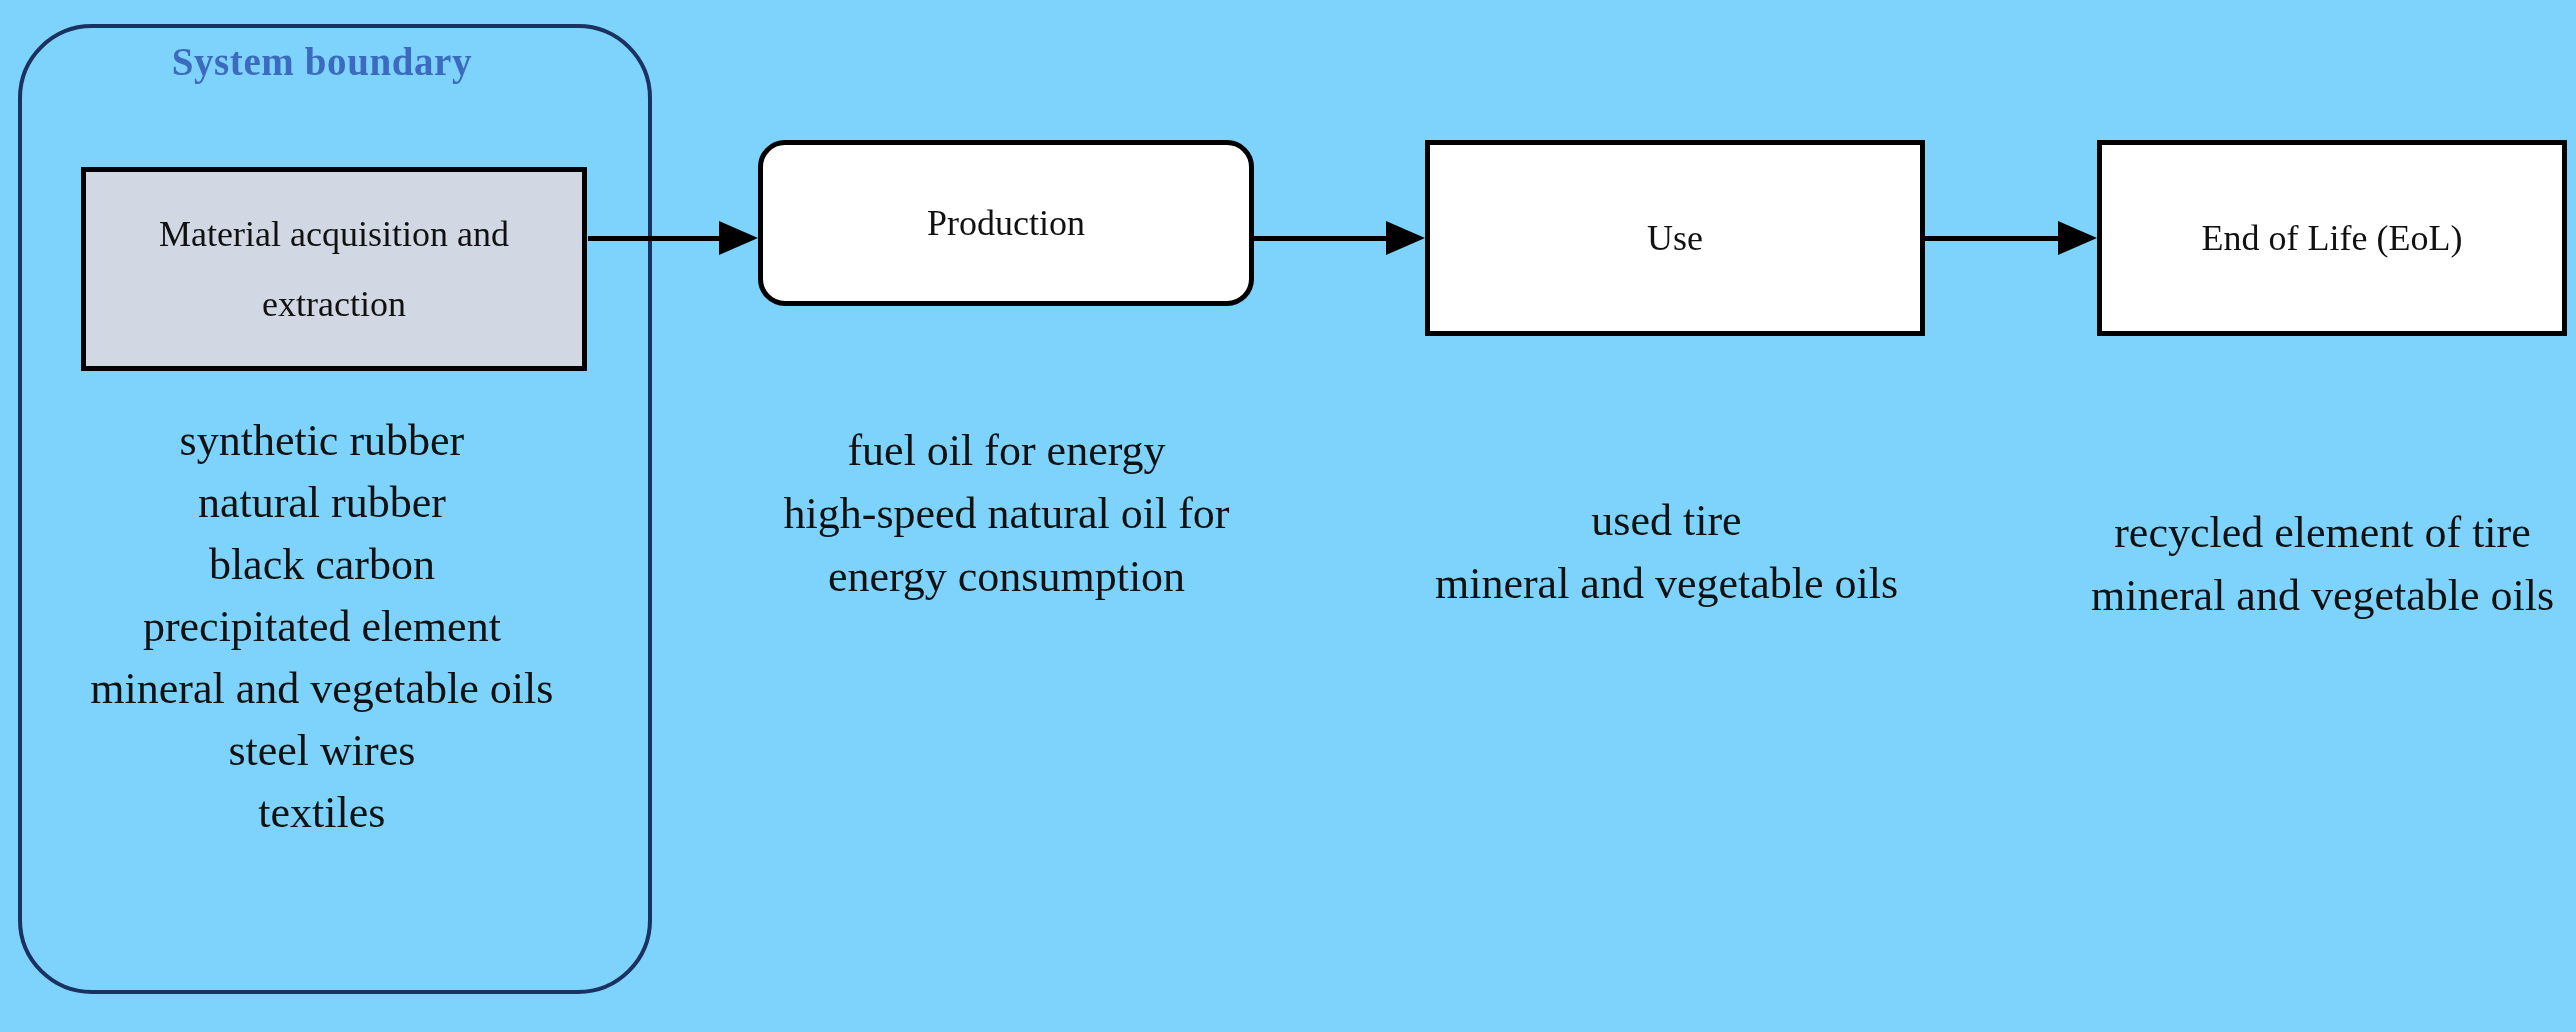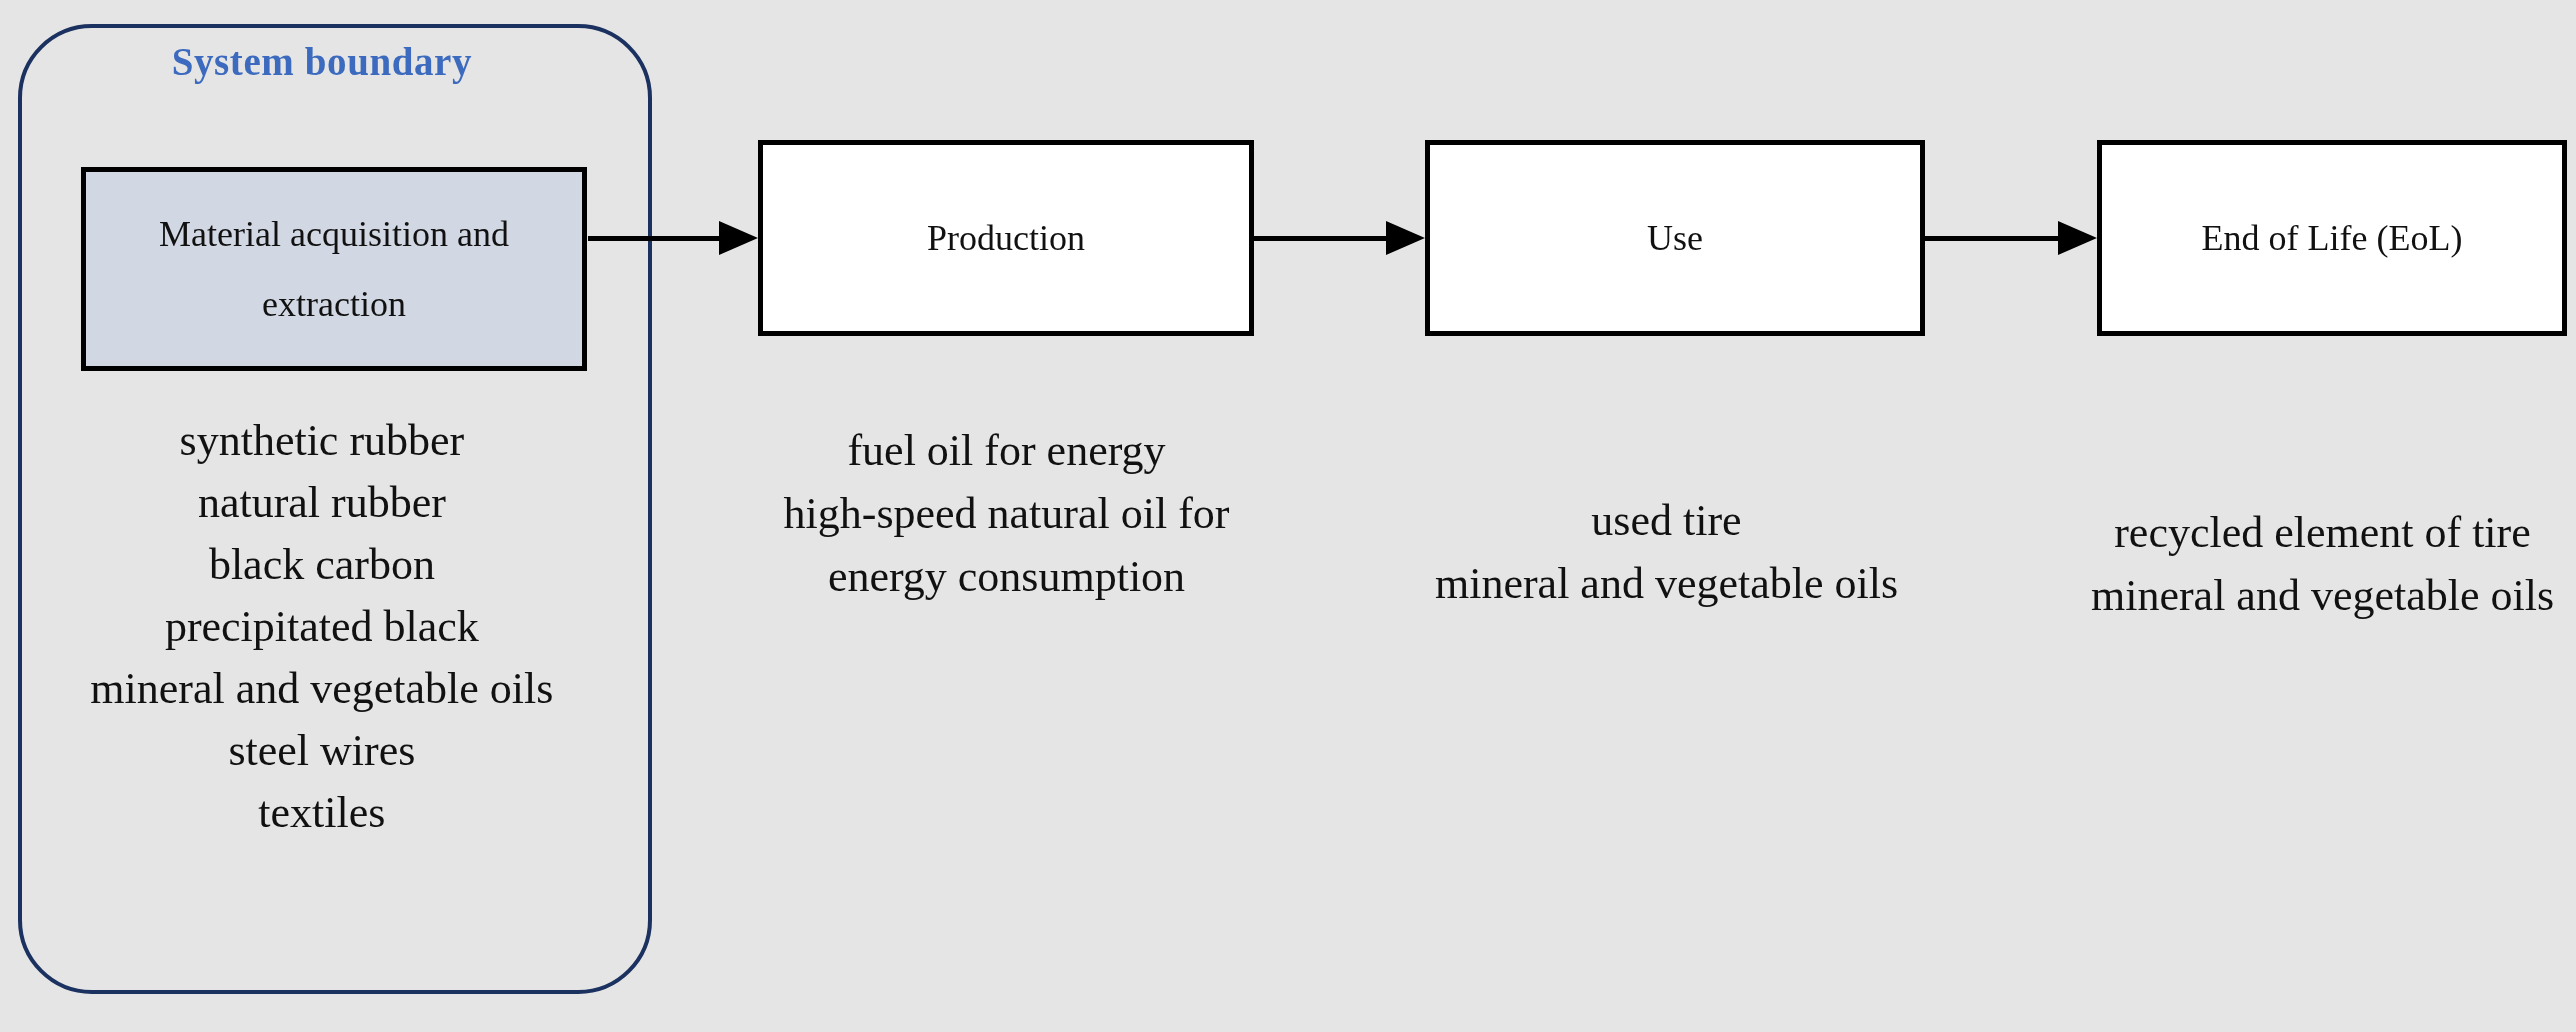--- a/index.html
+++ b/index.html
@@ -4,21 +4,21 @@
 <style>
   html, body {
     margin: 0;
     padding: 0;
     background: #ffffff;
   }
   #canvas {
     position: relative;
     width: 2576px;
     height: 1033px;
-    background: #e5e5e5;
+    background: #7dd3fc;
     overflow: hidden;
     font-family: "Liberation Serif", "DejaVu Serif", serif;
     color: #111111;
   }
 
   
   .boundary {
     position: absolute;
     left: 17.5px;
     top: 24px;
@@ -57,21 +57,21 @@
     line-height: 70px;
   }
   .box-material {
     left: 81px;
     top: 135px;
     width: 506px;
     height: 204px;
     background: #d2d8e3;
     margin-top: 32px;
   }
-  .box-production { left: 758px; top: 140px; width: 496px; height: 196px; }
+  .box-production { left: 758px; top: 140px; width: 496px; height: 166px; border-radius: 27px; }
   .box-use        { left: 1425px; top: 140px; width: 500px; height: 196px; }
   .box-eol        { left: 2097px; top: 140px; width: 470px; height: 196px; }
 
   
   .arrow-shaft {
     position: absolute;
     top: 236px;
     height: 5px;
     background: #000000;
   }
@@ -153,21 +153,21 @@
   <div class="arrow-head head-1"></div>
   <div class="arrow-shaft shaft-2"></div>
   <div class="arrow-head head-2"></div>
   <div class="arrow-shaft shaft-3"></div>
   <div class="arrow-head head-3"></div>
 
   <div class="item-list list-materials">
     <span class="line">synthetic rubber</span>
     <span class="line">natural rubber</span>
     <span class="line">black carbon</span>
-    <span class="line">precipitated black</span>
+    <span class="line">precipitated element</span>
     <span class="line">mineral and vegetable oils</span>
     <span class="line">steel wires</span>
     <span class="line">textiles</span>
   </div>
 
   <div class="item-list list-production">
     <span class="line">fuel oil for energy</span>
     <span class="line">high-speed natural oil for</span>
     <span class="line">energy consumption</span>
   </div>

